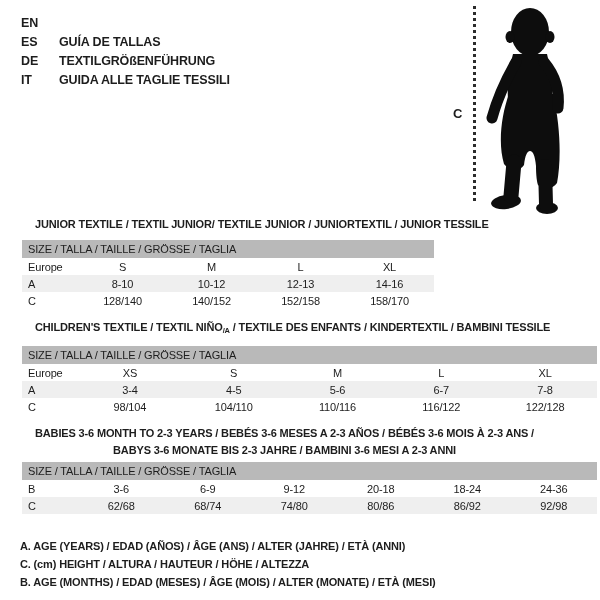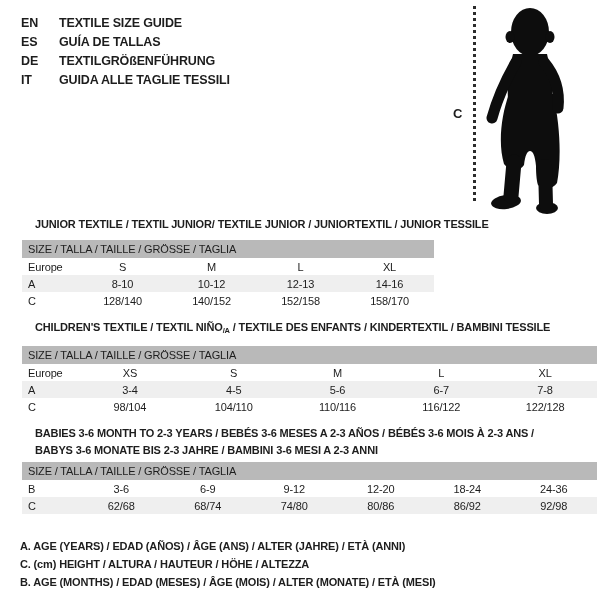--- a/index.html
+++ b/index.html
@@ -23,41 +23,40 @@
   #baby-svg{position:absolute;left:28px;top:0;}
 
   
   .tbl-title{position:absolute;left:35px;font-weight:700;font-size:11px;line-height:17px;white-space:nowrap;}
   .tbl-title .sub{font-size:7.5px;vertical-align:-2px;}
   .tbl{position:absolute;left:22px;}
   #tbl-junior-title{top:216px;}
   #tbl-junior{top:240px;width:412px;}
   #tbl-children-title{top:319px;}
   #tbl-children{top:346px;width:575px;}
-  #tbl-babies-title{top:425px;}
+  #tbl-babies-title{top:425px;text-align:center;}
   #tbl-babies{top:462px;width:575px;}
   .size-bar{height:18px;display:flex;align-items:center;padding-left:6px;box-sizing:border-box;
     font-size:11px;background:#b9b9b9;}
   .trow{display:flex;height:17px;align-items:center;font-size:11px;}
   .trow .tlabel{width:56px;padding-left:6px;box-sizing:border-box;}
   .trow .tcell{flex:1;text-align:center;}
 
   
   #footnotes{position:absolute;left:20px;top:537px;}
   .fnote{height:18px;line-height:18px;font-weight:700;font-size:11px;white-space:nowrap;}
 </style>
 </head>
 <body style="color: rgb(29, 29, 29);">
 
 <div id="canvas">
 
   <div id="lang-list">
       <div class="lang-row">
         <span class="lang-code">EN</span>
-        <span class="lang-label">TEXTILE SIZE GUIDE</span>
       </div>
       <div class="lang-row">
         <span class="lang-code">ES</span>
         <span class="lang-label">GUÍA DE TALLAS</span>
       </div>
       <div class="lang-row">
         <span class="lang-code">DE</span>
         <span class="lang-label">TEXTILGRÖßENFÜHRUNG</span>
       </div>
       <div class="lang-row">
@@ -163,21 +162,21 @@
     </div>
   <div id="tbl-babies" class="tbl">
       <div class="size-bar" style="background: rgb(185, 185, 185);">
         <span>SIZE / TALLA / TAILLE / GRÖSSE / TAGLIA</span>
       </div>
       <div class="trow">
         <span class="tlabel">B</span>
         <span class="tcell">3-6</span>
         <span class="tcell">6-9</span>
         <span class="tcell">9-12</span>
-        <span class="tcell">12-20</span>
+        <span class="tcell">20-18</span>
         <span class="tcell">18-24</span>
         <span class="tcell">24-36</span>
       </div>
       <div class="trow alt" style="background: rgb(239, 239, 239);">
         <span class="tlabel">C</span>
         <span class="tcell">62/68</span>
         <span class="tcell">68/74</span>
         <span class="tcell">74/80</span>
         <span class="tcell">80/86</span>
         <span class="tcell">86/92</span>

